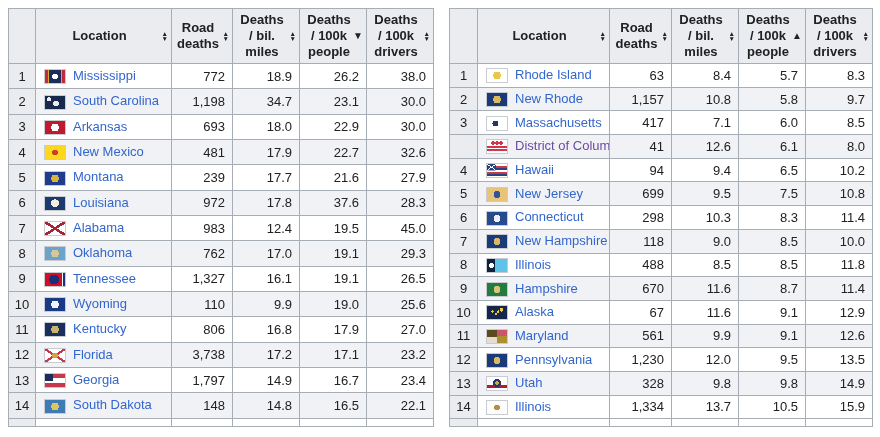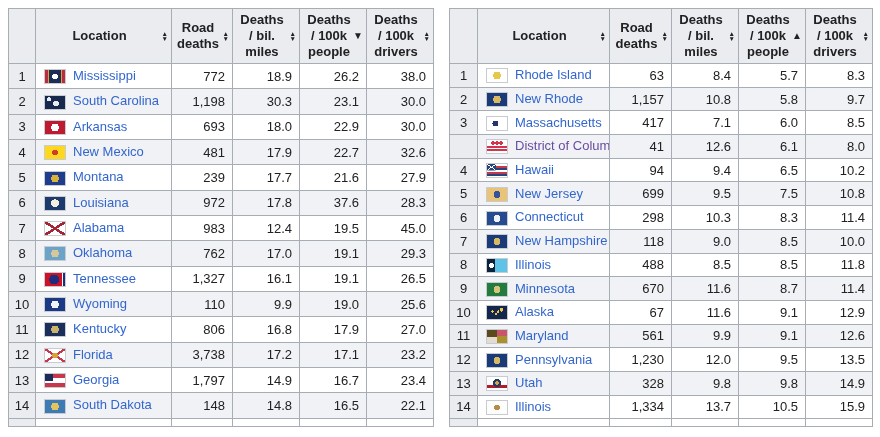--- a/index.html
+++ b/index.html
@@ -141,21 +141,21 @@
     <td class="num">18.9</td>
     <td class="num">26.2</td>
     <td class="num">38.0</td>
   </tr>
         <tr class="data-row">
     <th class="rank">2</th>
     <td class="loc">
       <span class="flag" style="background: radial-gradient(circle at 55% 58%, rgb(232, 236, 242) 0px, rgb(232, 236, 242) 3px, transparent 3px), radial-gradient(circle at 20% 25%, rgb(232, 236, 242) 0px, rgb(232, 236, 242) 2px, transparent 2px), linear-gradient(rgb(23, 41, 77), rgb(23, 41, 77));"></span><a class="slink" href="#">South Carolina</a>
     </td>
     <td class="num">1,198</td>
-    <td class="num">30.3</td>
+    <td class="num">34.7</td>
     <td class="num">23.1</td>
     <td class="num">30.0</td>
   </tr>
         <tr class="data-row">
     <th class="rank">3</th>
     <td class="loc">
       <span class="flag" style="background: radial-gradient(circle, rgb(255, 255, 255) 0px, rgb(255, 255, 255) 4px, transparent 4px), linear-gradient(rgb(191, 27, 48), rgb(191, 27, 48));"></span><a class="slink" href="#">Arkansas</a>
     </td>
     <td class="num">693</td>
     <td class="num">18.0</td>
@@ -425,21 +425,21 @@
       <span class="flag" style="background: radial-gradient(circle at 22% 50%, rgb(255, 255, 255) 0px, rgb(255, 255, 255) 2.5px, transparent 2.5px), linear-gradient(90deg, rgb(12, 35, 64) 0px, rgb(12, 35, 64) 42%, rgb(95, 194, 231) 42%);"></span><a class="slink" href="#">Illinois</a>
     </td>
     <td class="num">488</td>
     <td class="num">8.5</td>
     <td class="num">8.5</td>
     <td class="num">11.8</td>
   </tr>
         <tr class="data-row">
     <th class="rank">9</th>
     <td class="loc">
-      <span class="flag" style="background: radial-gradient(circle, rgb(217, 194, 122) 0px, rgb(217, 194, 122) 3.5px, transparent 3.5px), linear-gradient(rgb(36, 123, 62), rgb(36, 123, 62));"></span><a class="slink" href="#">Minnesota</a>
+      <span class="flag" style="background: radial-gradient(circle, rgb(217, 194, 122) 0px, rgb(217, 194, 122) 3.5px, transparent 3.5px), linear-gradient(rgb(36, 123, 62), rgb(36, 123, 62));"></span><a class="slink" href="#">Hampshire</a>
     </td>
     <td class="num">670</td>
     <td class="num">11.6</td>
     <td class="num">8.7</td>
     <td class="num">11.4</td>
   </tr>
         <tr class="data-row">
     <th class="rank">10</th>
     <td class="loc">
       <span class="flag" style="background: radial-gradient(circle at 72% 30%, rgb(232, 200, 74) 0px, rgb(232, 200, 74) 1.8px, transparent 1.8px), radial-gradient(circle at 28% 42%, rgb(232, 200, 74) 0px, rgb(232, 200, 74) 1.3px, transparent 1.3px), radial-gradient(circle at 44% 62%, rgb(232, 200, 74) 0px, rgb(232, 200, 74) 1.3px, transparent 1.3px), radial-gradient(circle at 56% 44%, rgb(232, 200, 74) 0px, rgb(232, 200, 74) 1.3px, transparent 1.3px), linear-gradient(rgb(21, 38, 77), rgb(21, 38, 77));"></span><a class="slink" href="#">Alaska</a>

